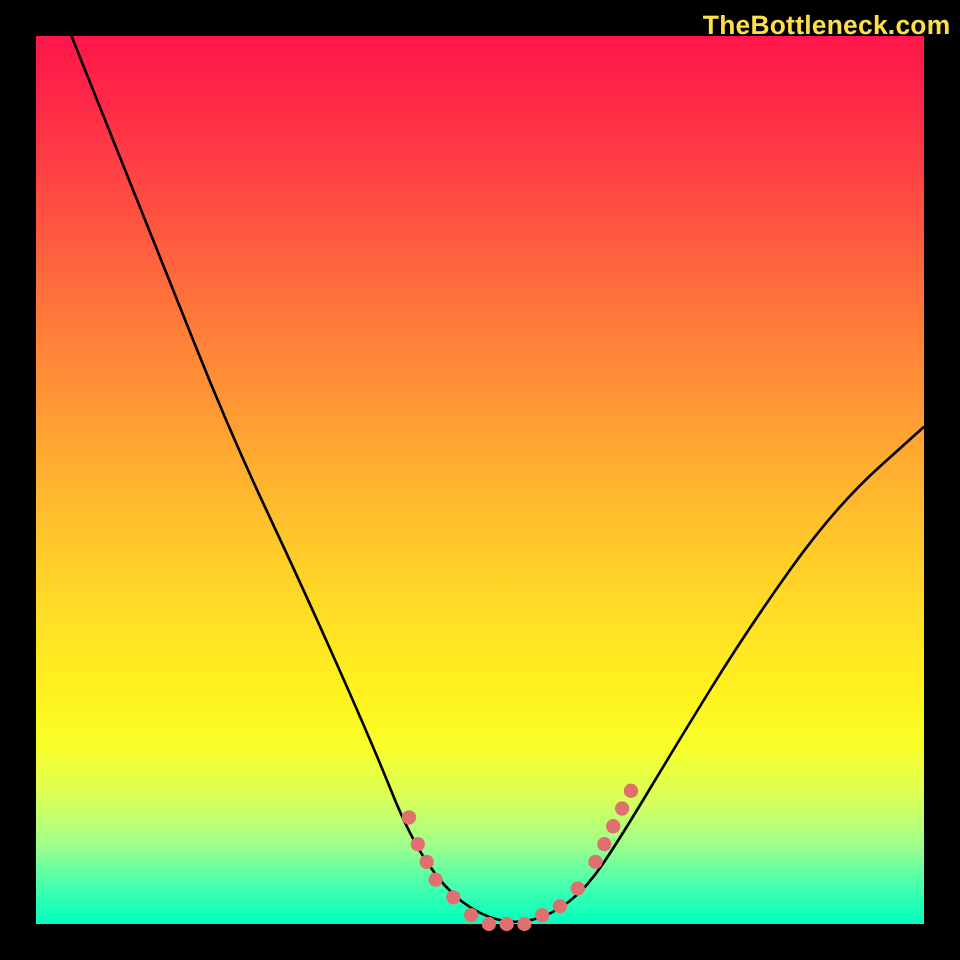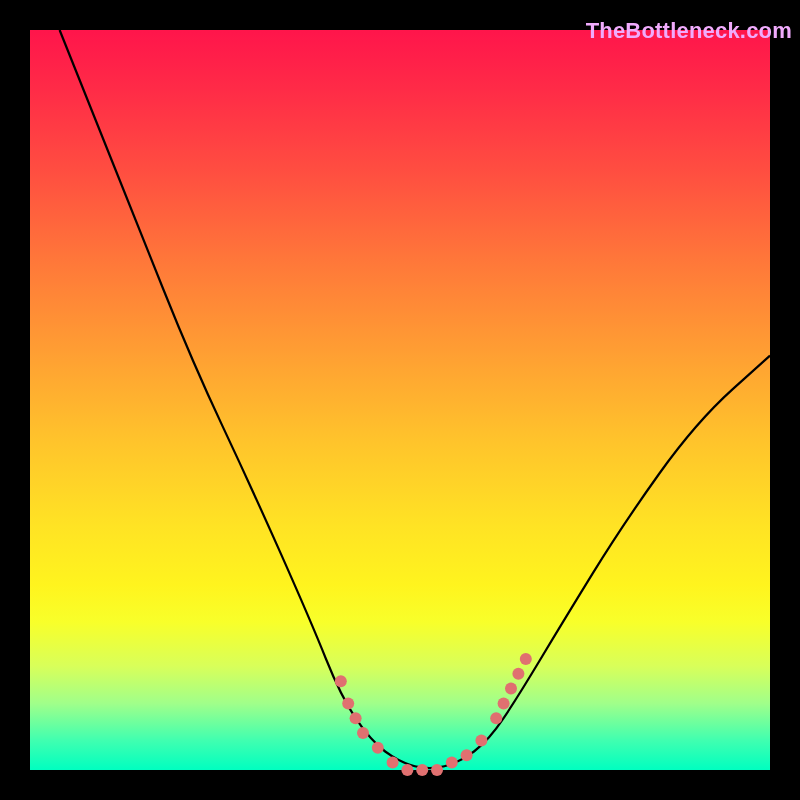--- a/index.html
+++ b/index.html
@@ -26,24 +26,24 @@
       #ffe324 67%,
       #fff41e 75%,
       #f8ff2a 80%,
       #d8ff5a 86%,
       #a0ff8a 91%,
       #40ffb0 96%,
       #00ffc0 100%);
   }
   .watermark {
     position: absolute;
-    top: 18px;
+    top: 8px;
     right: 8px;
     font: 600 22px Arial, Helvetica, sans-serif;
-    color: #f0abfc;
+    color: #fde047;
     letter-spacing: 0.2px;
   }
   svg.curve {
     position: absolute;
     left: 0; top: 0;
     width: 740px; height: 740px;
     overflow: visible;
   }
   .curve path.main {
     stroke: #000;

